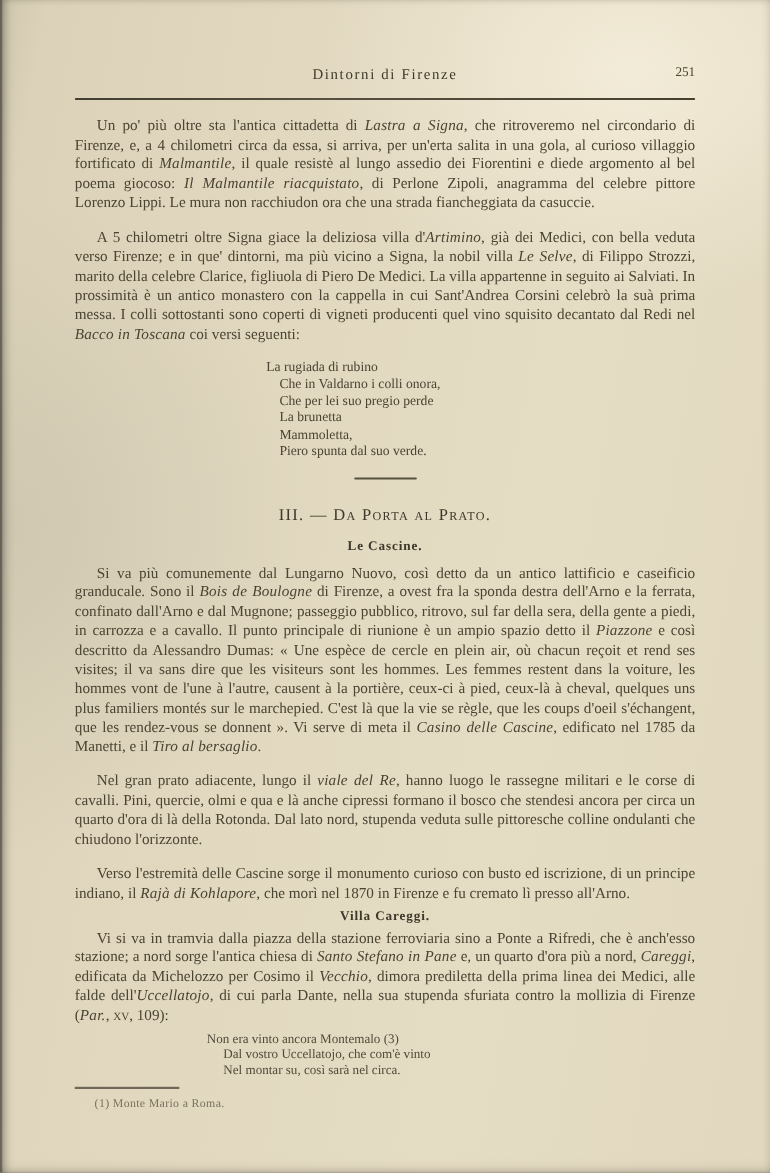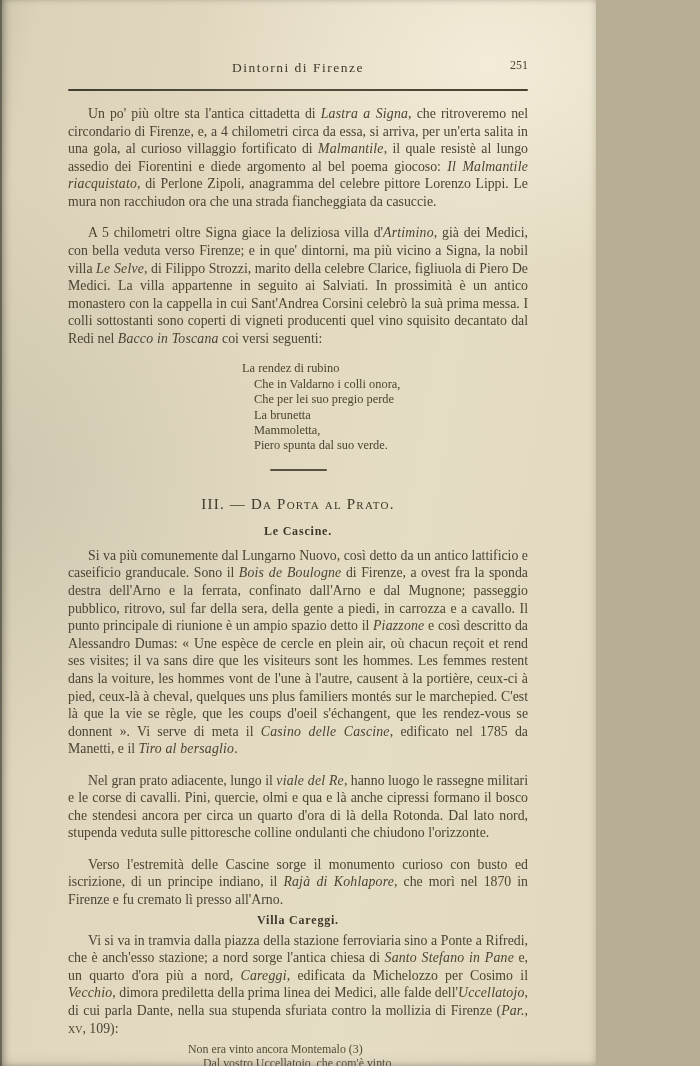--- a/index.html
+++ b/index.html
@@ -3,21 +3,21 @@
 <meta charset="utf-8">
 <style>
   html, body { margin: 0; padding: 0; }
   body {
     width: 700px;
     font-family: "Liberation Serif", "DejaVu Serif", serif;
     background: #b8ae96;
   }
   .page {
     position: relative;
-    width: 596px;
+    width: 700px;
     height: 1066px;
     box-sizing: border-box;
     padding: 0 68px;
     overflow: hidden;
     color: #474130;
     background:
       radial-gradient(ellipse 420px 300px at 82% 6%, rgba(245,238,219,0.85) 0%, rgba(245,238,219,0) 70%),
       radial-gradient(ellipse 500px 500px at 0% 45%, rgba(180,176,156,0.35) 0%, rgba(180,176,156,0) 60%),
       linear-gradient(100deg, #cfc7ae 0%, #dcd2b9 5%, #e1d7bf 28%, #e5dcc4 65%, #e1d8bf 100%);
     box-shadow: inset 7px 0 10px -5px rgba(52,52,44,0.65), inset -3px 0 8px -5px rgba(80,75,60,0.35), inset 0 -6px 14px -8px rgba(90,84,66,0.35);
@@ -132,21 +132,21 @@
     <div class="running-title">Dintorni di Firenze</div>
     <div class="running-page-number">251</div>
   </div>
   <div class="head-rule"></div>
 
   <p class="body-text"><span>Un po' più oltre sta l'antica cittadetta di </span><i>Lastra a Signa</i><span>, che ritroveremo nel circondario di Firenze, e, a 4 chilometri circa da essa, si arriva, per un'erta salita in una gola, al curioso villaggio fortificato di </span><i>Malmantile</i><span>, il quale resistè al lungo assedio dei Fiorentini e diede argomento al bel poema giocoso: </span><i>Il Malmantile riacquistato</i><span>, di Perlone Zipoli, anagramma del celebre pittore Lorenzo Lippi. Le mura non racchiudon ora che una strada fiancheggiata da casuccie.</span></p>
 
   <p class="body-text" style="margin-top:0;"><span>A 5 chilometri oltre Signa giace la deliziosa villa d'</span><i>Artimino</i><span>, già dei Medici, con bella veduta verso Firenze; e in que' dintorni, ma più vicino a Signa, la nobil villa </span><i>Le Selve</i><span>, di Filippo Strozzi, marito della celebre Clarice, figliuola di Piero De Medici. La villa appartenne in seguito ai Salviati. In prossimità è un antico monastero con la cappella in cui Sant'Andrea Corsini celebrò la suà prima messa. I colli sottostanti sono coperti di vigneti producenti quel vino squisito decantato dal Redi nel </span><i>Bacco in Toscana</i><span> coi versi seguenti:</span></p>
 
   <div class="poem">
-      <div class="poem-line">La rendez di rubino</div>
+      <div class="poem-line">La rugiada di rubino</div>
       <div class="poem-line cont">Che in Valdarno i colli onora,</div>
       <div class="poem-line cont">Che per lei suo pregio perde</div>
       <div class="poem-line cont">La brunetta</div>
       <div class="poem-line cont">Mammoletta,</div>
       <div class="poem-line cont">Piero spunta dal suo verde.</div>
     </div>
 
   <div class="section-divider"></div>
 
   <div class="section-heading">III. — Da Porta al Prato.</div>

